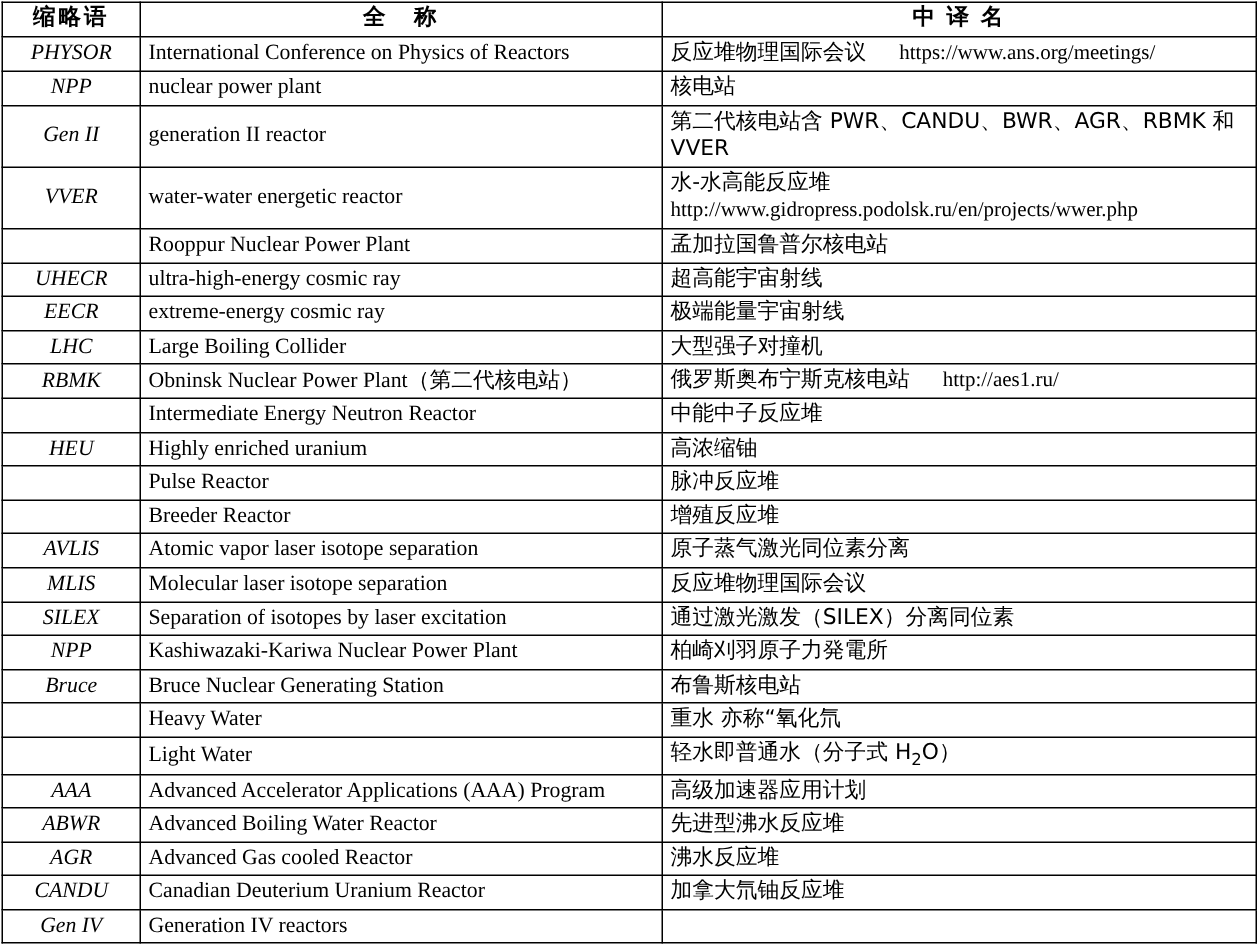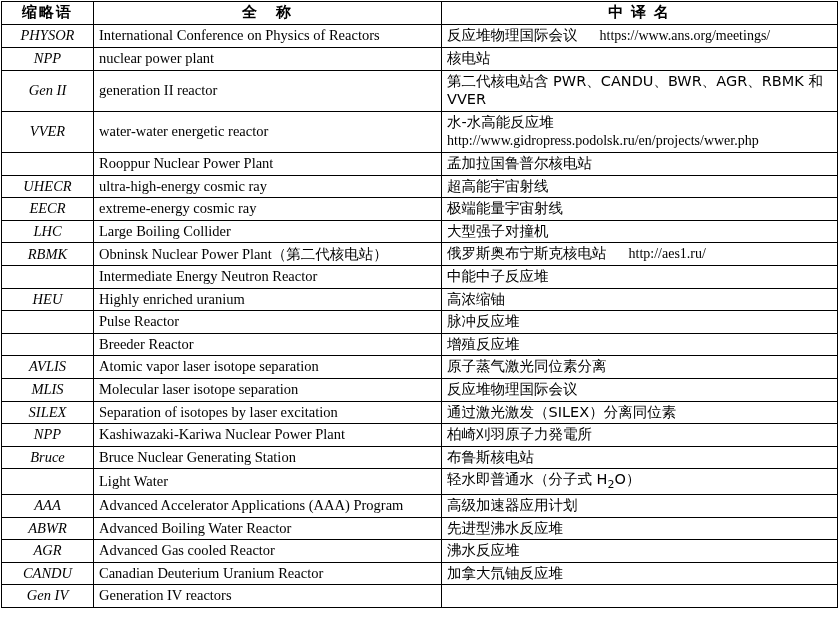--- a/index.html
+++ b/index.html
@@ -170,20 +170,25 @@
           <td class="full">Kashiwazaki-Kariwa Nuclear Power Plant</td>
           <td class="cn"><span>柏崎刈羽原子力発電所</span></td>
         </tr>
         <tr>
           <td class="abbr">Bruce</td>
           <td class="full">Bruce Nuclear Generating Station</td>
           <td class="cn"><span>布鲁斯核电站</span></td>
         </tr>
         <tr>
           <td class="abbr"></td>
+          <td class="full">Heavy Water</td>
+          <td class="cn"><span>重水 亦称“氧化氘</span></td>
+        </tr>
+        <tr>
+          <td class="abbr"></td>
           <td class="full">Light Water</td>
           <td class="cn"><span>轻水即普通水（分子式 H<span class="sub">2</span>O）</span></td>
         </tr>
         <tr>
           <td class="abbr">AAA</td>
           <td class="full">Advanced Accelerator Applications (AAA) Program</td>
           <td class="cn"><span>高级加速器应用计划</span></td>
         </tr>
         <tr>
           <td class="abbr">ABWR</td>

